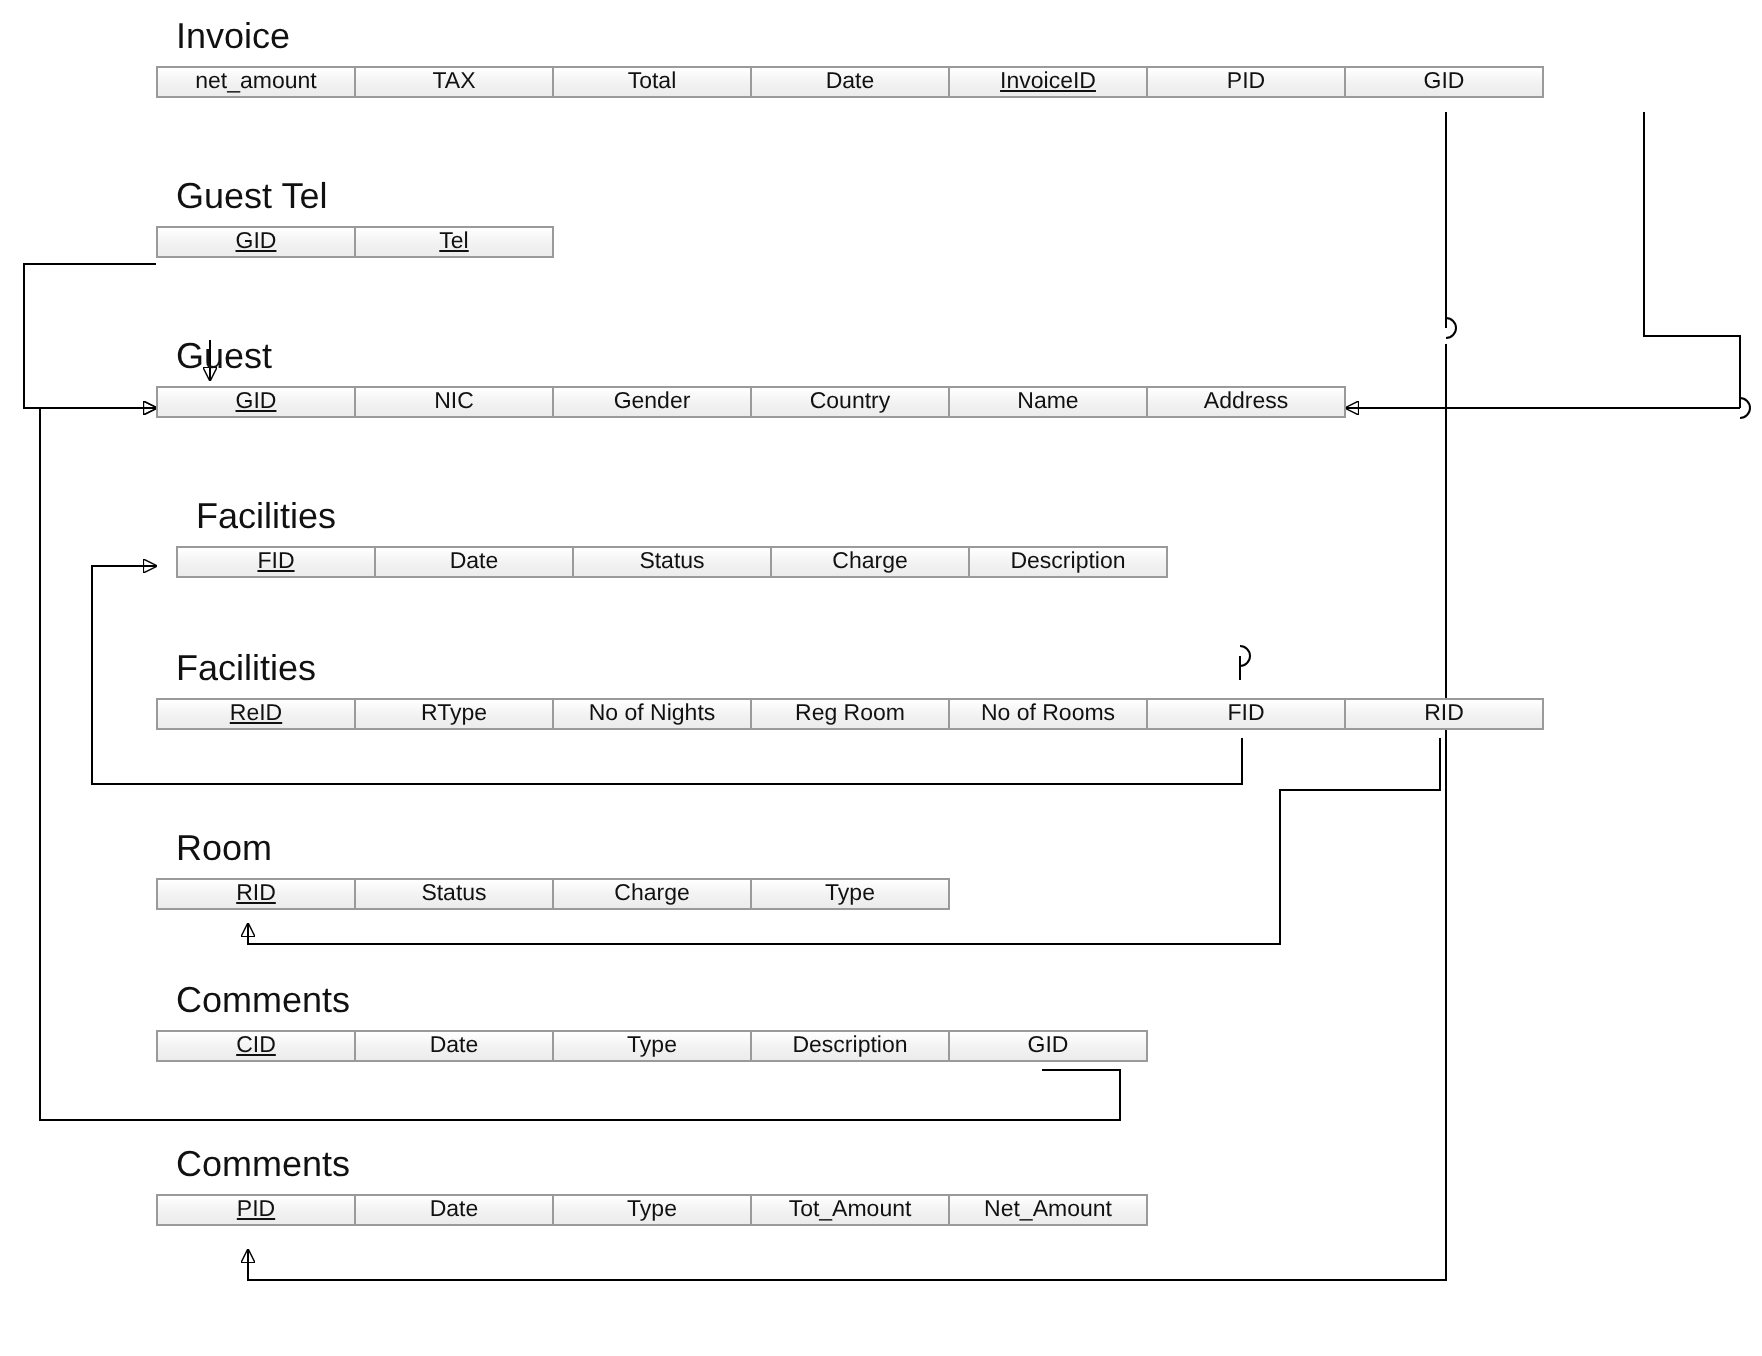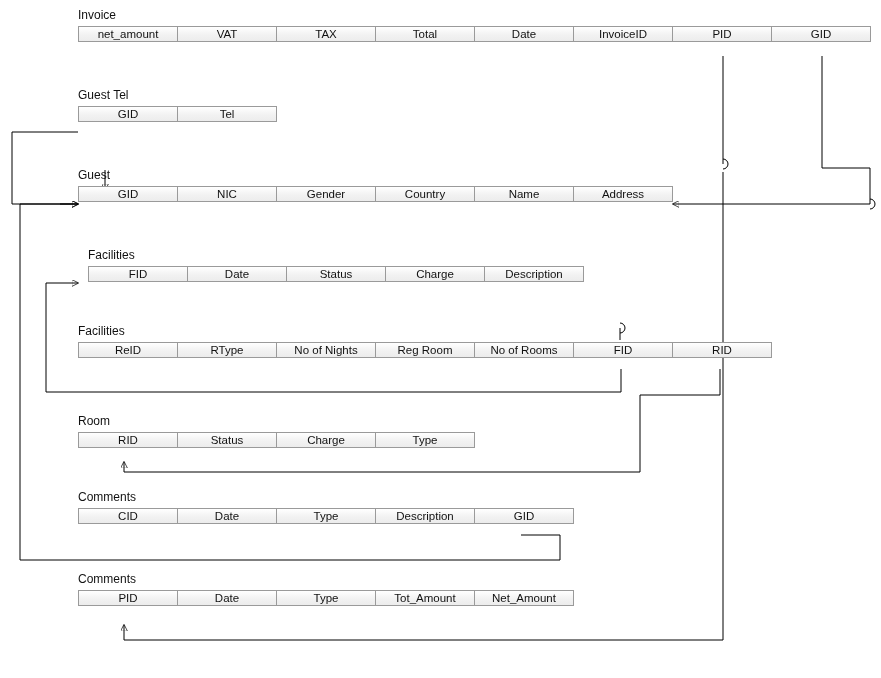--- a/index.html
+++ b/index.html
@@ -1,24 +1,24 @@
 <!DOCTYPE html>
 <html><head>
 <meta charset="utf-8">
 <style>
   body{margin:0;padding:0;background:#fff;font-family:Arial,Helvetica,sans-serif;font-size:12px;color:#111}
   .canvas{position:relative;width:881px;height:678px}
   .tbl{position:absolute}
-  .title{font-size:12px;margin:0 0 4px 0}
+  .title{font-size:18px;margin:0 0 4px 10px}
   .row{display:flex}
   .cell{box-sizing:border-box;width:100px;height:16px;border:1px solid #9a9a9a;
         background:linear-gradient(#ffffff,#f2f2f2 55%,#ececec);display:flex;align-items:center;justify-content:center;
         font-size:11.5px;margin-left:-1px}
   .cell:first-child{margin-left:0}
-  .pk{}
+  .pk{text-decoration:underline}
   svg.connectors{position:absolute;left:0;top:0;width:881px;height:678px;pointer-events:none}
   svg.connectors path,svg.connectors line{stroke:#000;stroke-width:1;fill:none}
 </style>
 </head>
 <body>
 
 <div class="canvas">
 
   <svg class="connectors">
     <defs>
@@ -50,21 +50,20 @@
 
     <path d="M620 328 L620 340" marker-start="url(#halfcircle)"></path>
 
     <path d="M105 170 L105 190" marker-end="url(#arrow)"></path>
   </svg>
 
   <div class="tbl" style="left:78px;top:8px">
     <div class="title">Invoice</div>
     <div class="row">
       <div class="cell">net_amount</div>
-      <div class="cell">VAT</div>
       <div class="cell">TAX</div>
       <div class="cell">Total</div>
       <div class="cell">Date</div>
       <div class="cell pk">InvoiceID</div>
       <div class="cell">PID</div>
       <div class="cell">GID</div>
     </div>
   </div>
 
   <div class="tbl" style="left:78px;top:88px">

